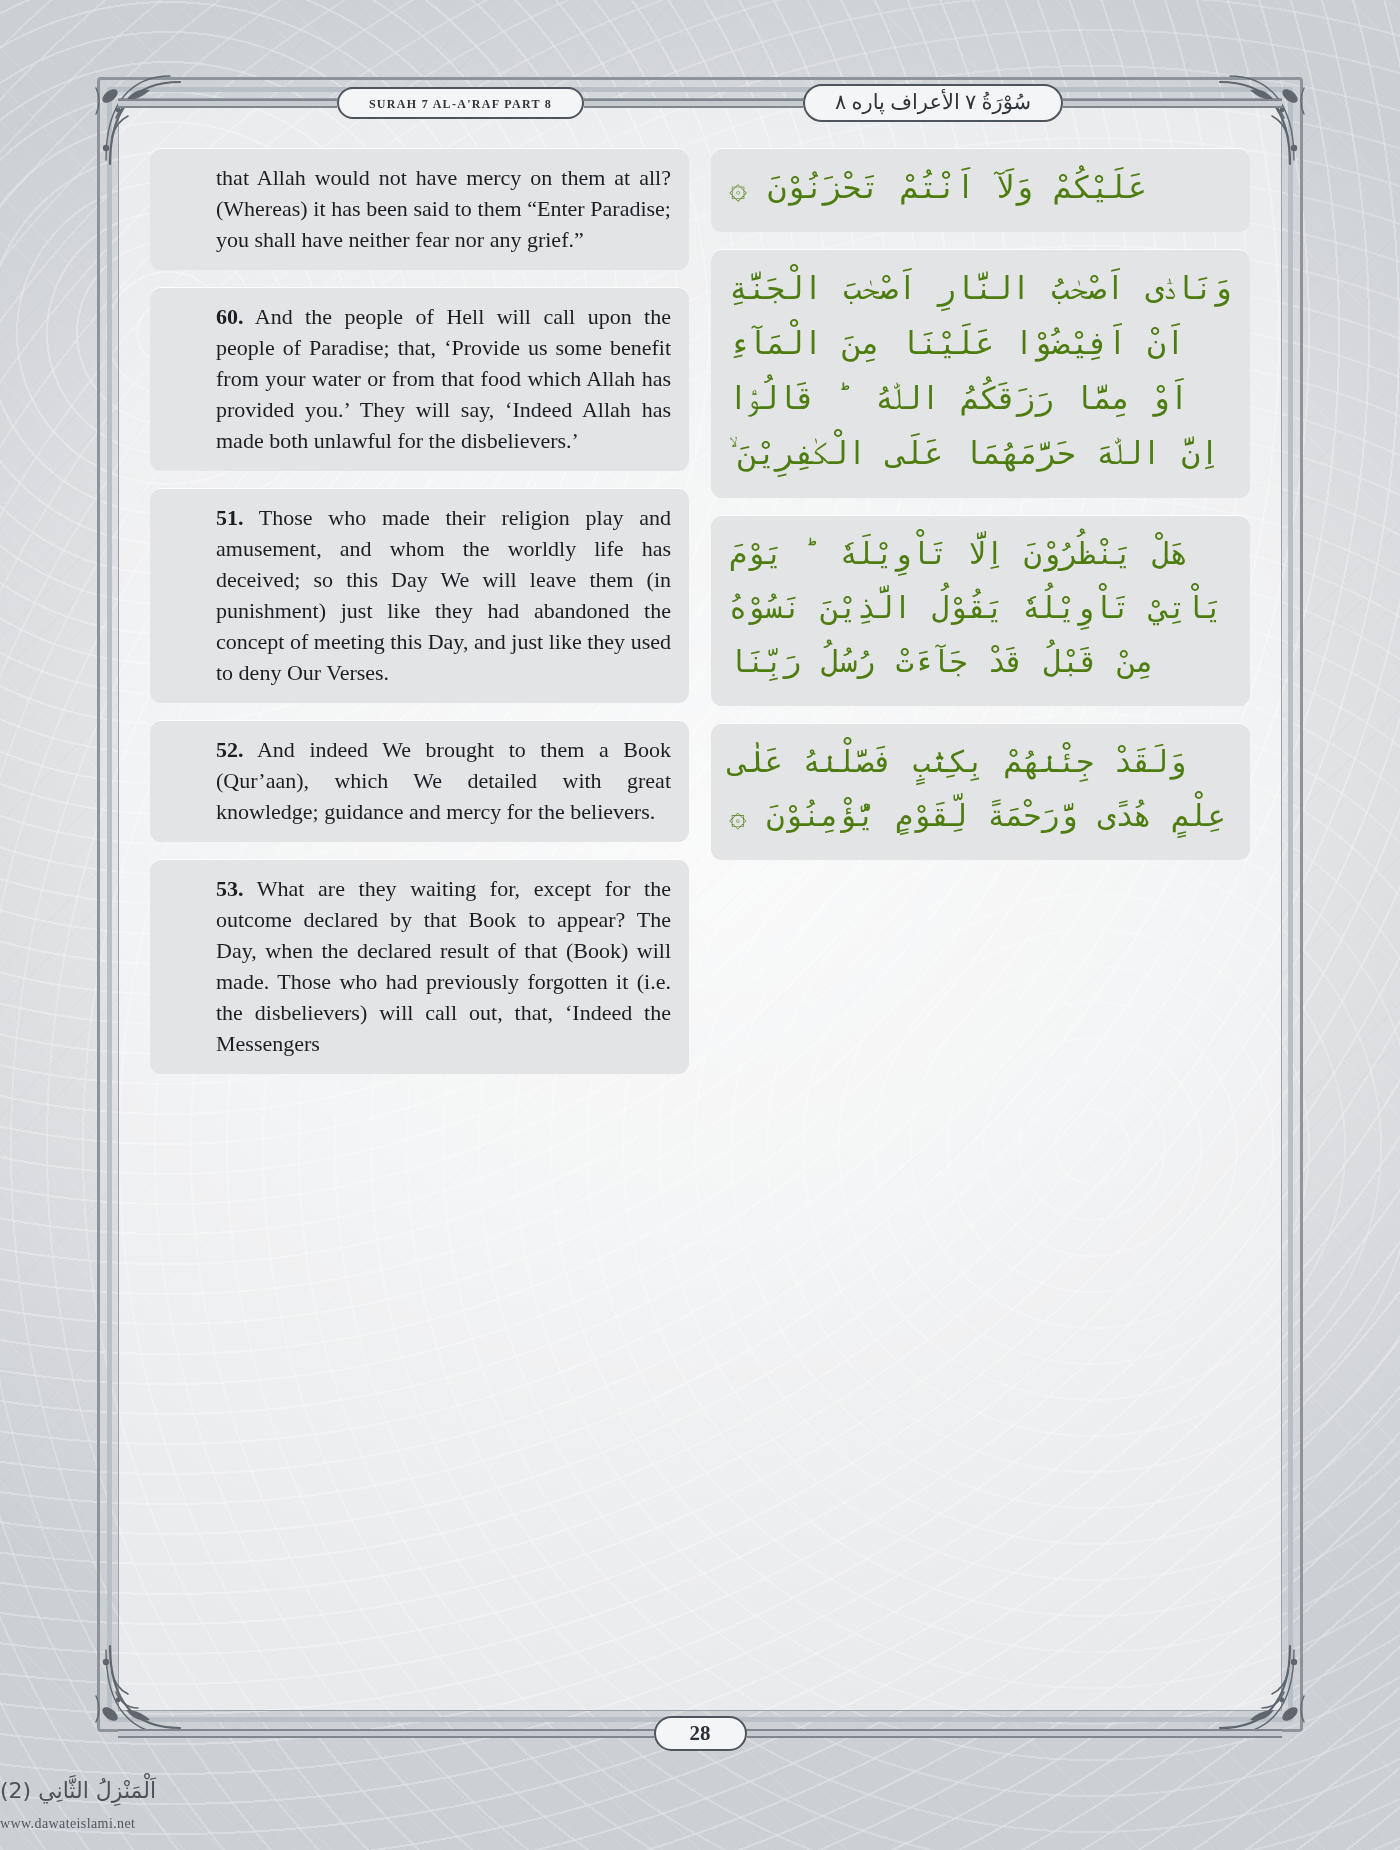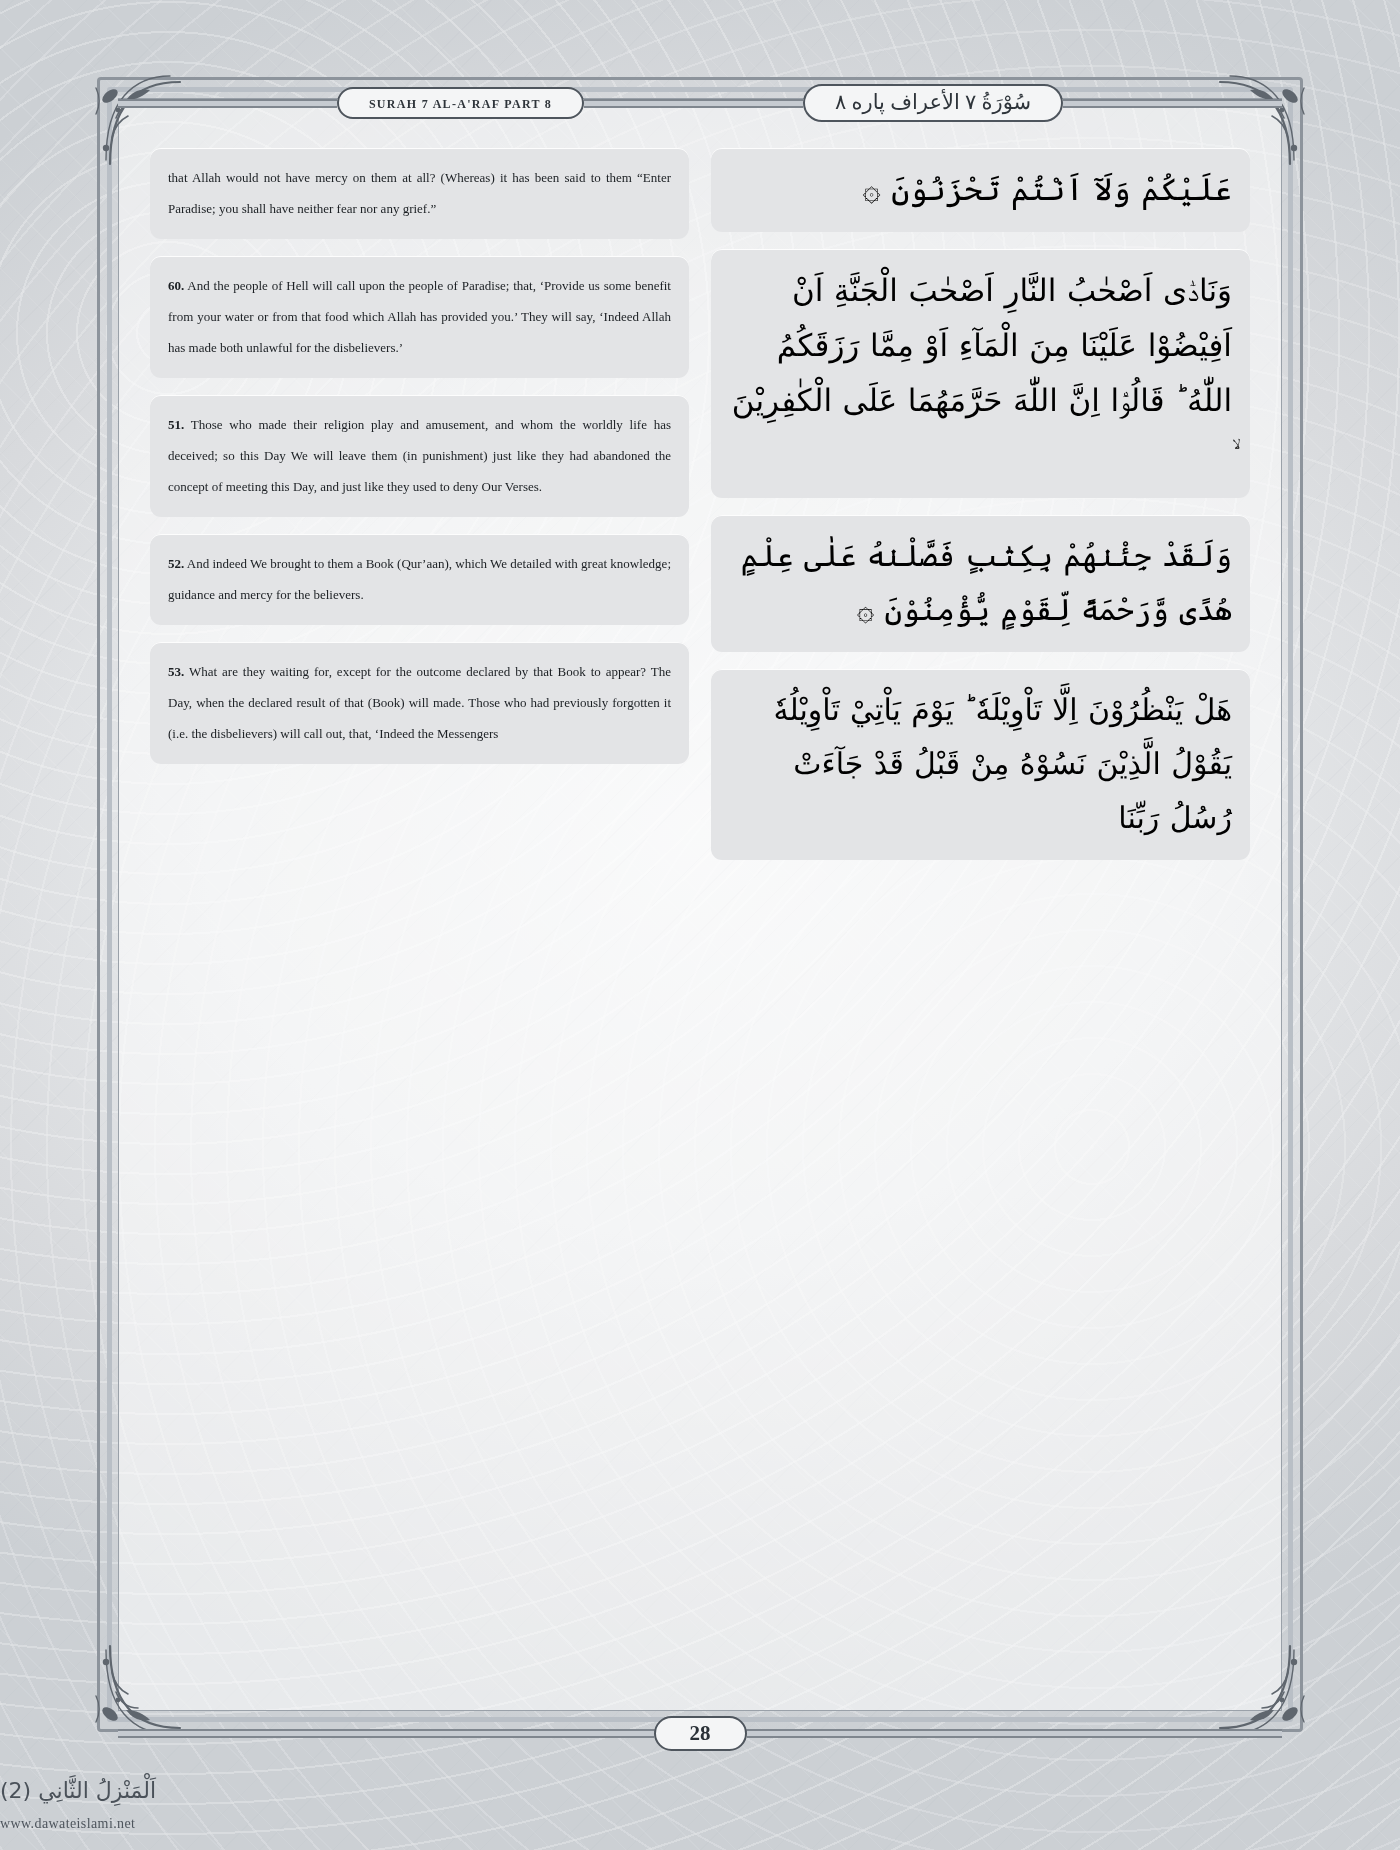--- a/index.html
+++ b/index.html
@@ -123,36 +123,37 @@
 
   .tile {
     background: #e3e4e6;
     border-radius: 11px;
     padding: 14px 18px 15px 18px;
     box-shadow: 0 1px 0 rgba(255,255,255,.9) inset;
   }
 
   .trans {
     font-family: "Liberation Serif", serif;
-    font-size: 13px;
+    font-size: 22px;
     line-height: 31px;
     color: #1b1f23;
     text-align: justify;
     text-align-last: left;
     hyphens: none;
+    margin-left: 48px;
   }
   .trans .vno { font-weight: bold; }
 
   .arabic {
     direction: rtl;
-    text-align: right;
-    font-family: Liberation Sans, sans-serif;
+    text-align: left;
+    font-family: Liberation Mono, monospace;
     font-size: 31px;
     line-height: 55px;
-    color: #000000;
+    color: #4d7c0f;
     letter-spacing: 0;
     word-spacing: 2px;
   }
   .arabic.small { font-size: 30px; line-height: 54px; }
 
   
   #footer {
     position: absolute;
     left: 118px; right: 118px; bottom: 96px;
     height: 42px;
@@ -303,24 +304,24 @@
     </div>
 
     <div class="col">
       <div class="tile">
         <p class="arabic">عَلَيْكُمْ وَلَآ اَنْتُمْ تَحْزَنُوْنَ ۞</p>
       </div>
       <div class="tile">
         <p class="arabic">وَنَادٰۤى اَصْحٰبُ النَّارِ اَصْحٰبَ الْجَنَّةِ اَنْ اَفِيْضُوْا عَلَيْنَا مِنَ الْمَآءِ اَوْ مِمَّا رَزَقَكُمُ اللّٰهُ ؕ قَالُوْۤا اِنَّ اللّٰهَ حَرَّمَهُمَا عَلَى الْكٰفِرِيْنَ ۙ</p>
       </div>
       <div class="tile">
+        <p class="arabic small">هَلْ يَنْظُرُوْنَ اِلَّا تَاْوِيْلَهٗ ؕ يَوْمَ يَاْتِيْ تَاْوِيْلُهٗ يَقُوْلُ الَّذِيْنَ نَسُوْهُ مِنْ قَبْلُ قَدْ جَآءَتْ رُسُلُ رَبِّنَا</p>
+      </div>
+      <div class="tile">
         <p class="arabic small">وَلَقَدْ جِئْنٰهُمْ بِكِتٰبٍ فَصَّلْنٰهُ عَلٰى عِلْمٍ هُدًى وَّرَحْمَةً لِّقَوْمٍ يُّؤْمِنُوْنَ ۞</p>
-      </div>
-      <div class="tile">
-        <p class="arabic small">هَلْ يَنْظُرُوْنَ اِلَّا تَاْوِيْلَهٗ ؕ يَوْمَ يَاْتِيْ تَاْوِيْلُهٗ يَقُوْلُ الَّذِيْنَ نَسُوْهُ مِنْ قَبْلُ قَدْ جَآءَتْ رُسُلُ رَبِّنَا</p>
       </div>
     </div>
 
   </div>
 
   <div id="footer">
     <div class="rule"></div>
     <div class="page-badge">28</div>
     <div class="rule"></div>
   </div>

